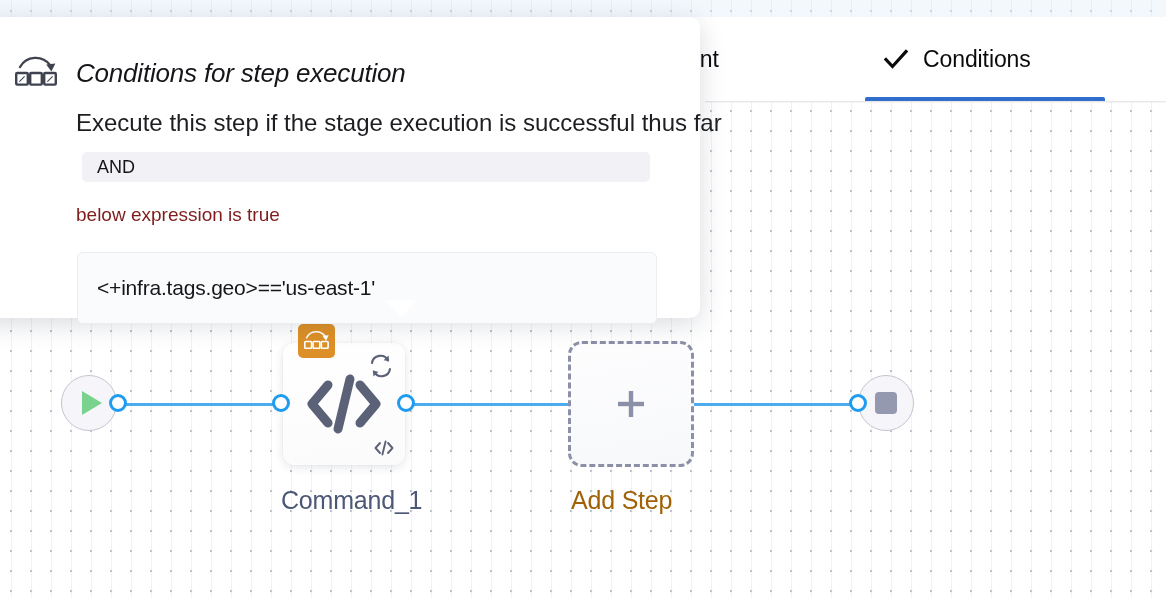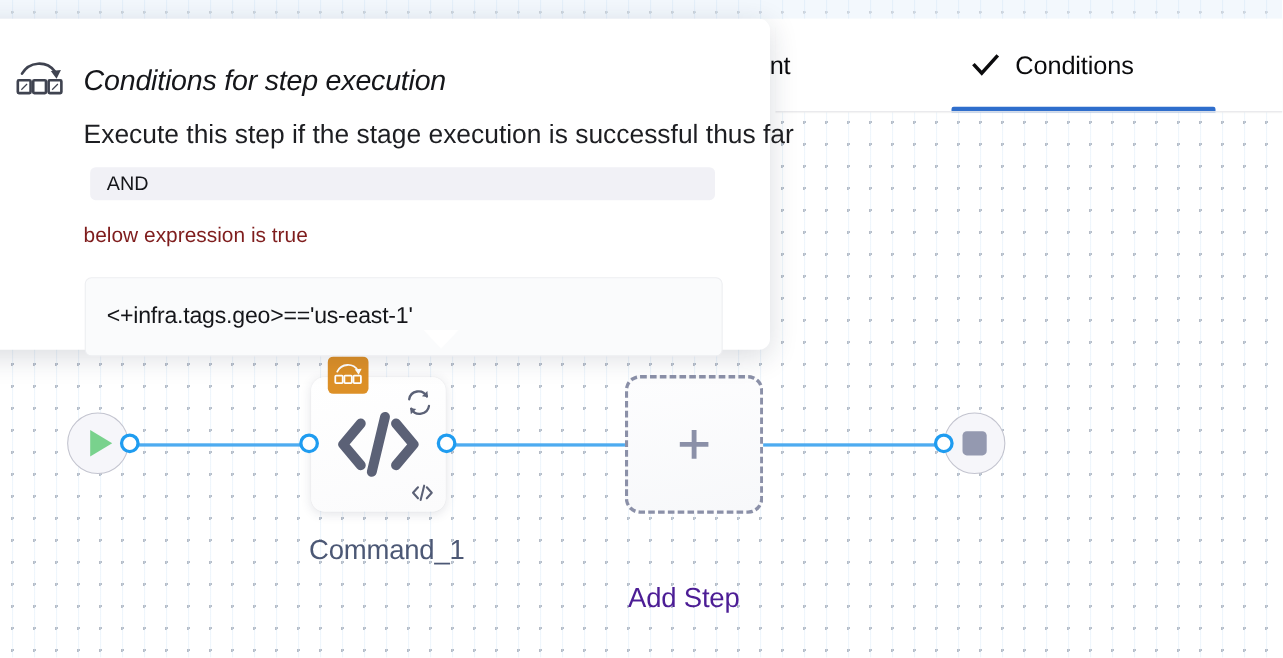--- a/index.html
+++ b/index.html
@@ -186,21 +186,21 @@
 
   .node-label {
     position: absolute;
     top: 486px;
     font-size: 25px;
     color: #4c5875;
     letter-spacing: -0.2px;
     white-space: nowrap;
   }
   .label-command { left: 255px; margin-left: 26px; }
-  .label-addstep { left: 571px; color: #4c1d95; margin-top: 44px; }
+  .label-addstep { left: 571px; color: #a16207; }
 
   
   .add-step {
     position: absolute;
     left: 568px; top: 341px;
     width: 126px; height: 126px;
     border: 3px dashed #8b90a8;
     border-radius: 14px;
     background: linear-gradient(170deg,#fdfdfe 0%, #f7f8fa 100%);
     cursor: pointer;

